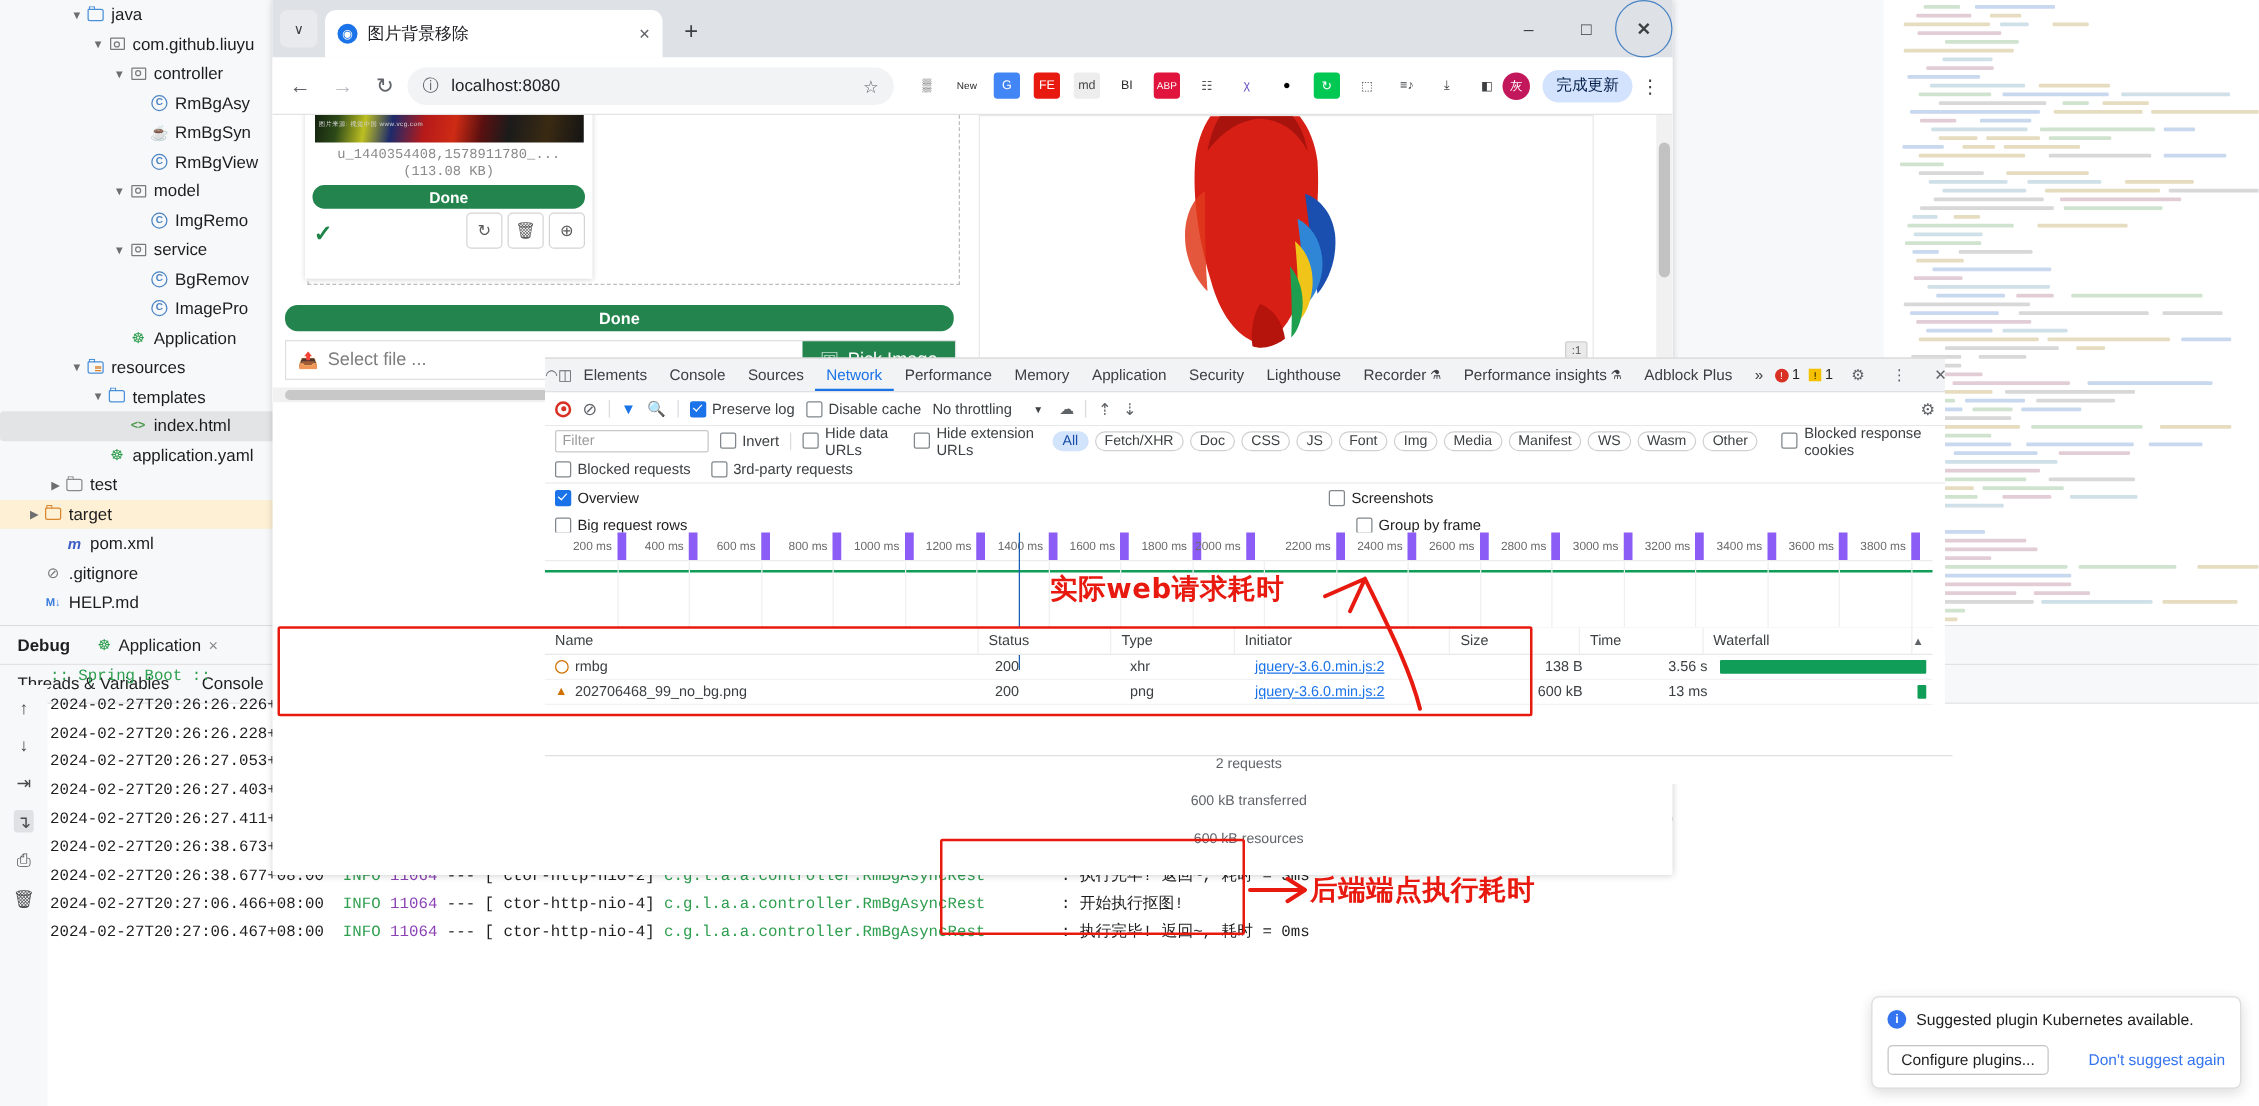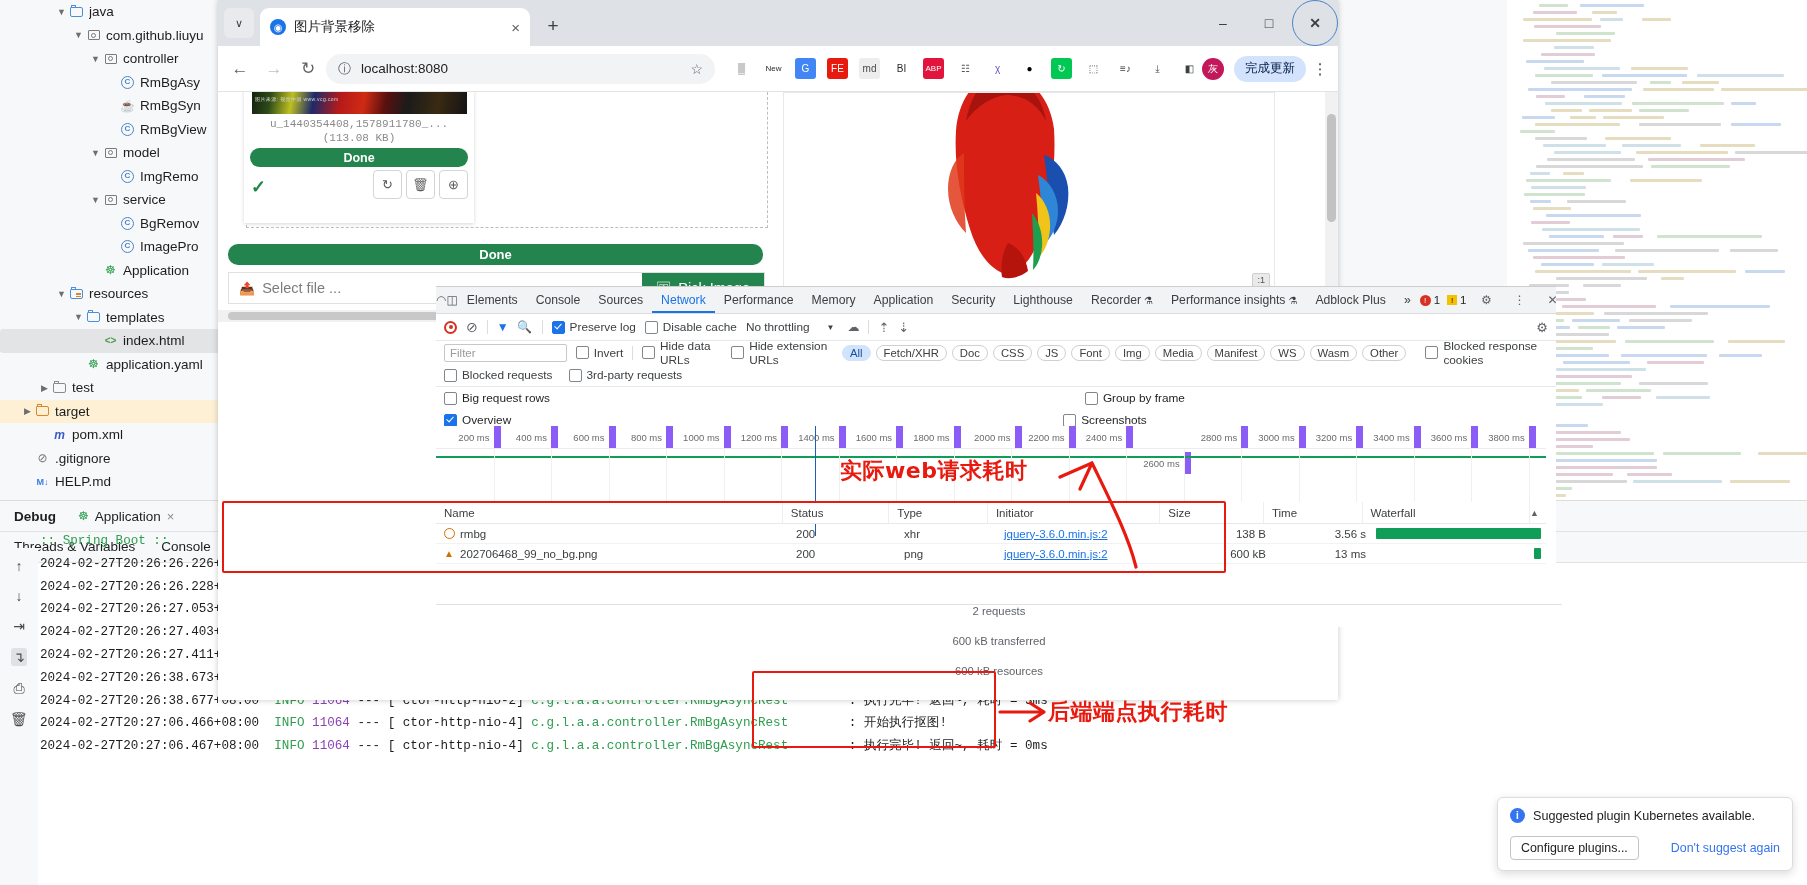--- a/index.html
+++ b/index.html
@@ -759,42 +759,42 @@
       <span class="ckrow">
         <span class="cbx"></span>
         <span>Blocked requests</span>
       </span>
       <span class="ckrow">
         <span class="cbx"></span>
         <span>3rd-party requests</span>
       </span>
     </div>
 
+    <div id="dt-settings2">
+      <span class="ckrow">
+        <span class="cbx on"></span>
+        <span>Overview</span>
+      </span>
+      <span class="ckrow" style="margin-left:552px;">
+        <span class="cbx"></span>
+        <span>Screenshots</span>
+      </span>
+    </div>
+
     <div id="dt-settings">
       <span class="ckrow">
         <span class="cbx"></span>
         <span>Big request rows</span>
       </span>
       <span class="ckrow" style="margin-left:535px;">
         <span class="cbx"></span>
         <span>Group by frame</span>
       </span>
     </div>
 
-    <div id="dt-settings2">
-      <span class="ckrow">
-        <span class="cbx on"></span>
-        <span>Overview</span>
-      </span>
-      <span class="ckrow" style="margin-left:552px;">
-        <span class="cbx"></span>
-        <span>Screenshots</span>
-      </span>
-    </div>
-
     <div id="overview-strip">
       <div id="ruler">
           <div class="tick" style="left: 0px; width: 57.513px;">
             <span>200 ms</span>
           </div>
           <div class="tick" style="left: 57.513px; width: 57.513px;">
             <span>400 ms</span>
           </div>
           <div class="tick" style="left: 115.026px; width: 57.513px;">
             <span>600 ms</span>
@@ -810,30 +810,30 @@
           </div>
           <div class="tick" style="left: 345.078px; width: 57.513px;">
             <span>1400 ms</span>
           </div>
           <div class="tick" style="left: 402.591px; width: 57.513px;">
             <span>1600 ms</span>
           </div>
           <div class="tick" style="left: 460.104px; width: 57.513px;">
             <span>1800 ms</span>
           </div>
-          <div class="tick" style="left: 521px; width: 57.513px;">
+          <div class="tick" style="left: 503px; width: 57.513px;">
             <span>2000 ms</span>
           </div>
           <div class="tick" style="left: 575.13px; width: 57.513px;">
             <span>2200 ms</span>
           </div>
           <div class="tick" style="left: 632.642px; width: 57.513px;">
             <span>2400 ms</span>
           </div>
-          <div class="tick" style="left: 690.155px; width: 57.513px; margin-top: 26px;">
+          <div class="tick" style="left: 690.155px; width: 57.513px;">
             <span>2600 ms</span>
           </div>
           <div class="tick" style="left: 747.668px; width: 57.513px;">
             <span>2800 ms</span>
           </div>
           <div class="tick" style="left: 805.181px; width: 57.513px;">
             <span>3000 ms</span>
           </div>
           <div class="tick" style="left: 862.694px; width: 57.513px;">
             <span>3200 ms</span>

